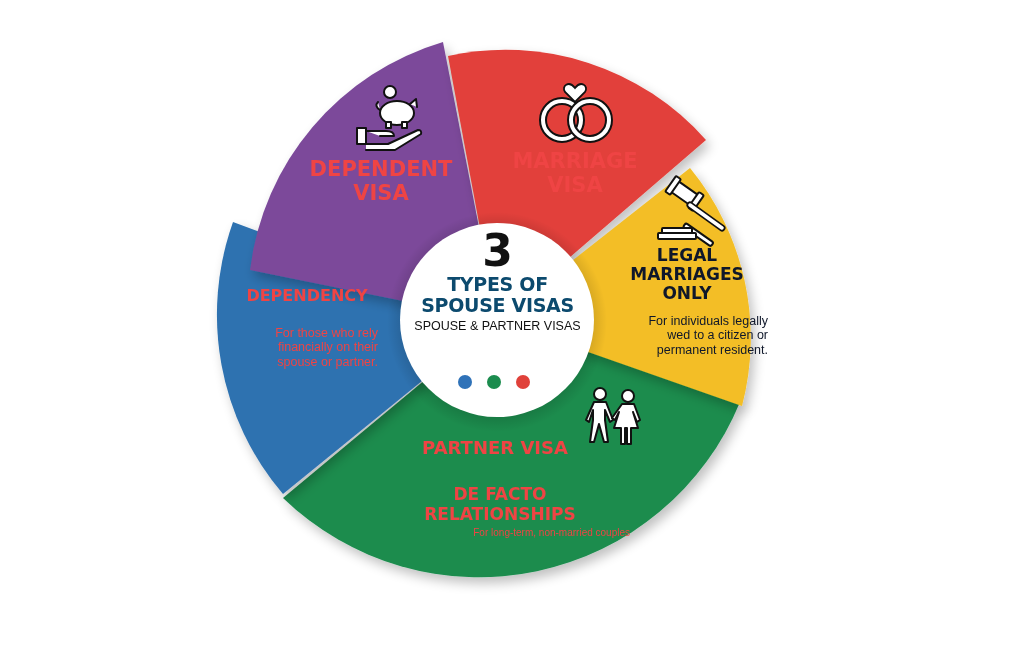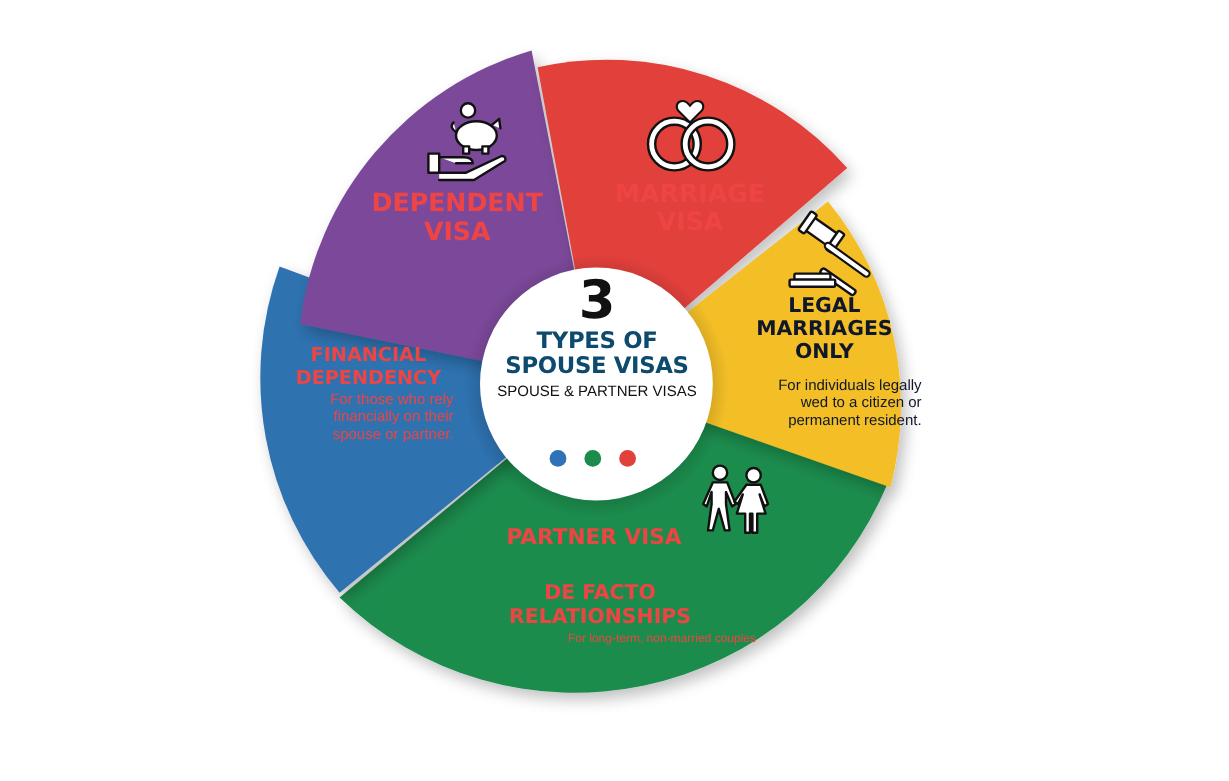--- a/index.html
+++ b/index.html
@@ -106,21 +106,20 @@
   <div>MARRIAGES</div>
   <div>ONLY</div>
 </div>
 <div class="desc dark" style="left:610px;top:314px;width:158px;font-size:12.5px;">
   <div>For individuals legally</div>
   <div>wed to a citizen or</div>
   <div>permanent resident.</div>
 </div>
 
 <div class="label white" style="left:232px;top:286px;width:150px;font-size:16px;line-height:19px;">
-  <div>FINANCIAL</div>
   <div>DEPENDENCY</div>
 </div>
 <div class="desc white" style="left:236px;top:326px;width:142px;font-size:12.5px;">
   <div>For those who rely</div>
   <div>financially on their</div>
   <div>spouse or partner.</div>
 </div>
 
 <div class="label white" style="left:400px;top:438px;width:190px;font-size:18px;">
   <span>PARTNER VISA</span>

